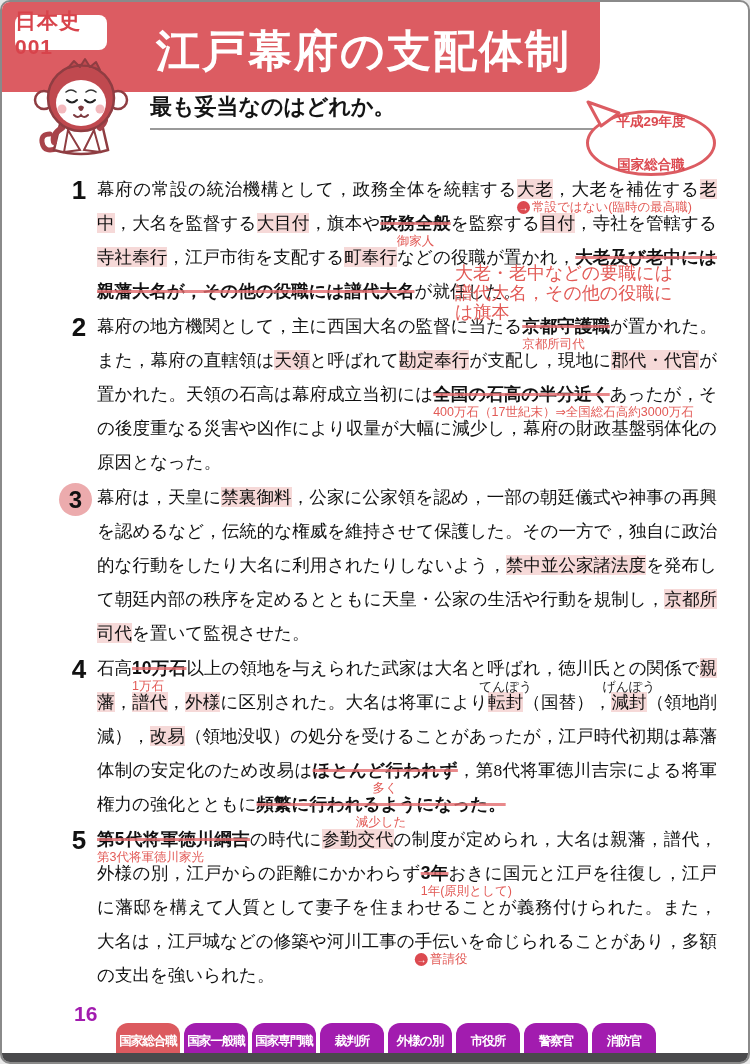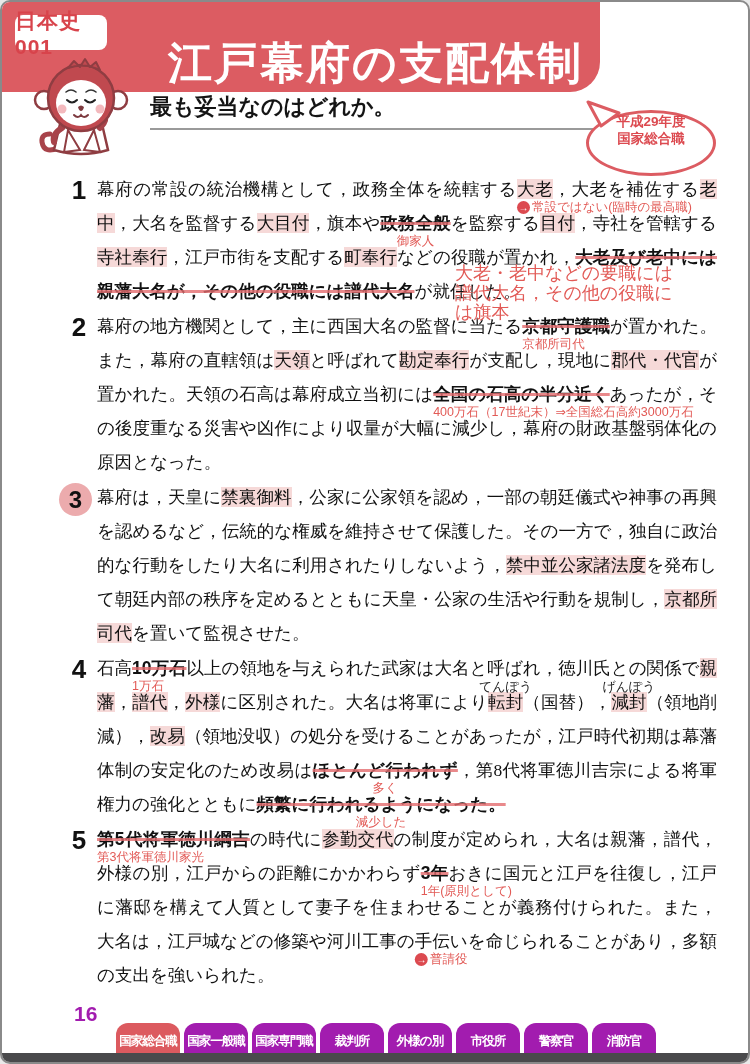--- a/index.html
+++ b/index.html
@@ -5,29 +5,29 @@
   html,body{margin:0;padding:0;background:#e9e9e9;}
   .page{position:relative;width:750px;height:1064px;background:#fff;border:2px solid #8a8a8a;
         border-radius:10px;overflow:hidden;box-sizing:border-box;margin:0 auto;
         font-family:"Liberation Serif","DejaVu Serif",serif;}
   
   .banner{position:absolute;top:0;left:0;width:598px;height:90px;background:#dc5c62;
           border-radius:6px 0 30px 0;}
   .badge{position:absolute;top:13px;left:13px;width:92px;height:35px;background:#fff;border-radius:8px;
          display:flex;align-items:center;justify-content:center;color:#d8434b;
          font-family:"Liberation Sans","DejaVu Sans",sans-serif;font-weight:bold;font-size:21px;letter-spacing:1px;}
-  .title{position:absolute;left:150px;top:16px;margin:16px;color:#fff;white-space:nowrap;
+  .title{position:absolute;left:150px;top:16px;margin:4px;color:#fff;white-space:nowrap;
          font-family:"Liberation Sans","DejaVu Sans",sans-serif;font-weight:bold;font-size:44px;letter-spacing:2px;}
   .mascot{position:absolute;left:26px;top:50px;width:106px;height:110px;z-index:6;}
   .question{position:absolute;left:148px;top:90px;width:470px;color:#141414;
             font-family:"Liberation Sans","DejaVu Sans",sans-serif;font-weight:bold;font-size:22px;line-height:29px;}
   .q-underline{width:462px;height:0;border-bottom:2px solid #9a9a9a;margin-top:7px;}
   .bubble{position:absolute;left:584px;top:108px;width:124px;height:60px;background:#fff;
           border:3px solid #dc5c62;border-radius:50%;z-index:7;display:flex;flex-direction:column;
-          align-items:center;justify-content:flex-start;color:#dc4a50;
+          align-items:center;justify-content:space-between;color:#dc4a50;
           font-family:"Liberation Sans","DejaVu Sans",sans-serif;font-weight:bold;font-size:13.5px;line-height:17px;}
   .bubble .tail{position:absolute;left:-4px;top:-13px;z-index:-1;}
   
   .items{position:absolute;left:95px;top:170px;width:620px;}
   .item{position:relative;margin:0 0 1px 0;font-size:17.5px;line-height:34px;text-align:justify;color:#111;}
   .item .num{position:absolute;left:-33px;top:3px;width:30px;text-align:center;color:#111;
              font-family:"Liberation Sans","DejaVu Sans",sans-serif;font-weight:bold;font-size:26px;line-height:30px;}
   .item .num.correct{left:-38px;width:33px;height:33px;border-radius:50%;background:#ecabad;line-height:33px;font-size:24px;}
   .hl{background:#f6d9d8;box-decoration-break:clone;-webkit-box-decoration-break:clone;}
   .st{font-family:"Liberation Sans","DejaVu Sans",sans-serif;font-weight:600;

